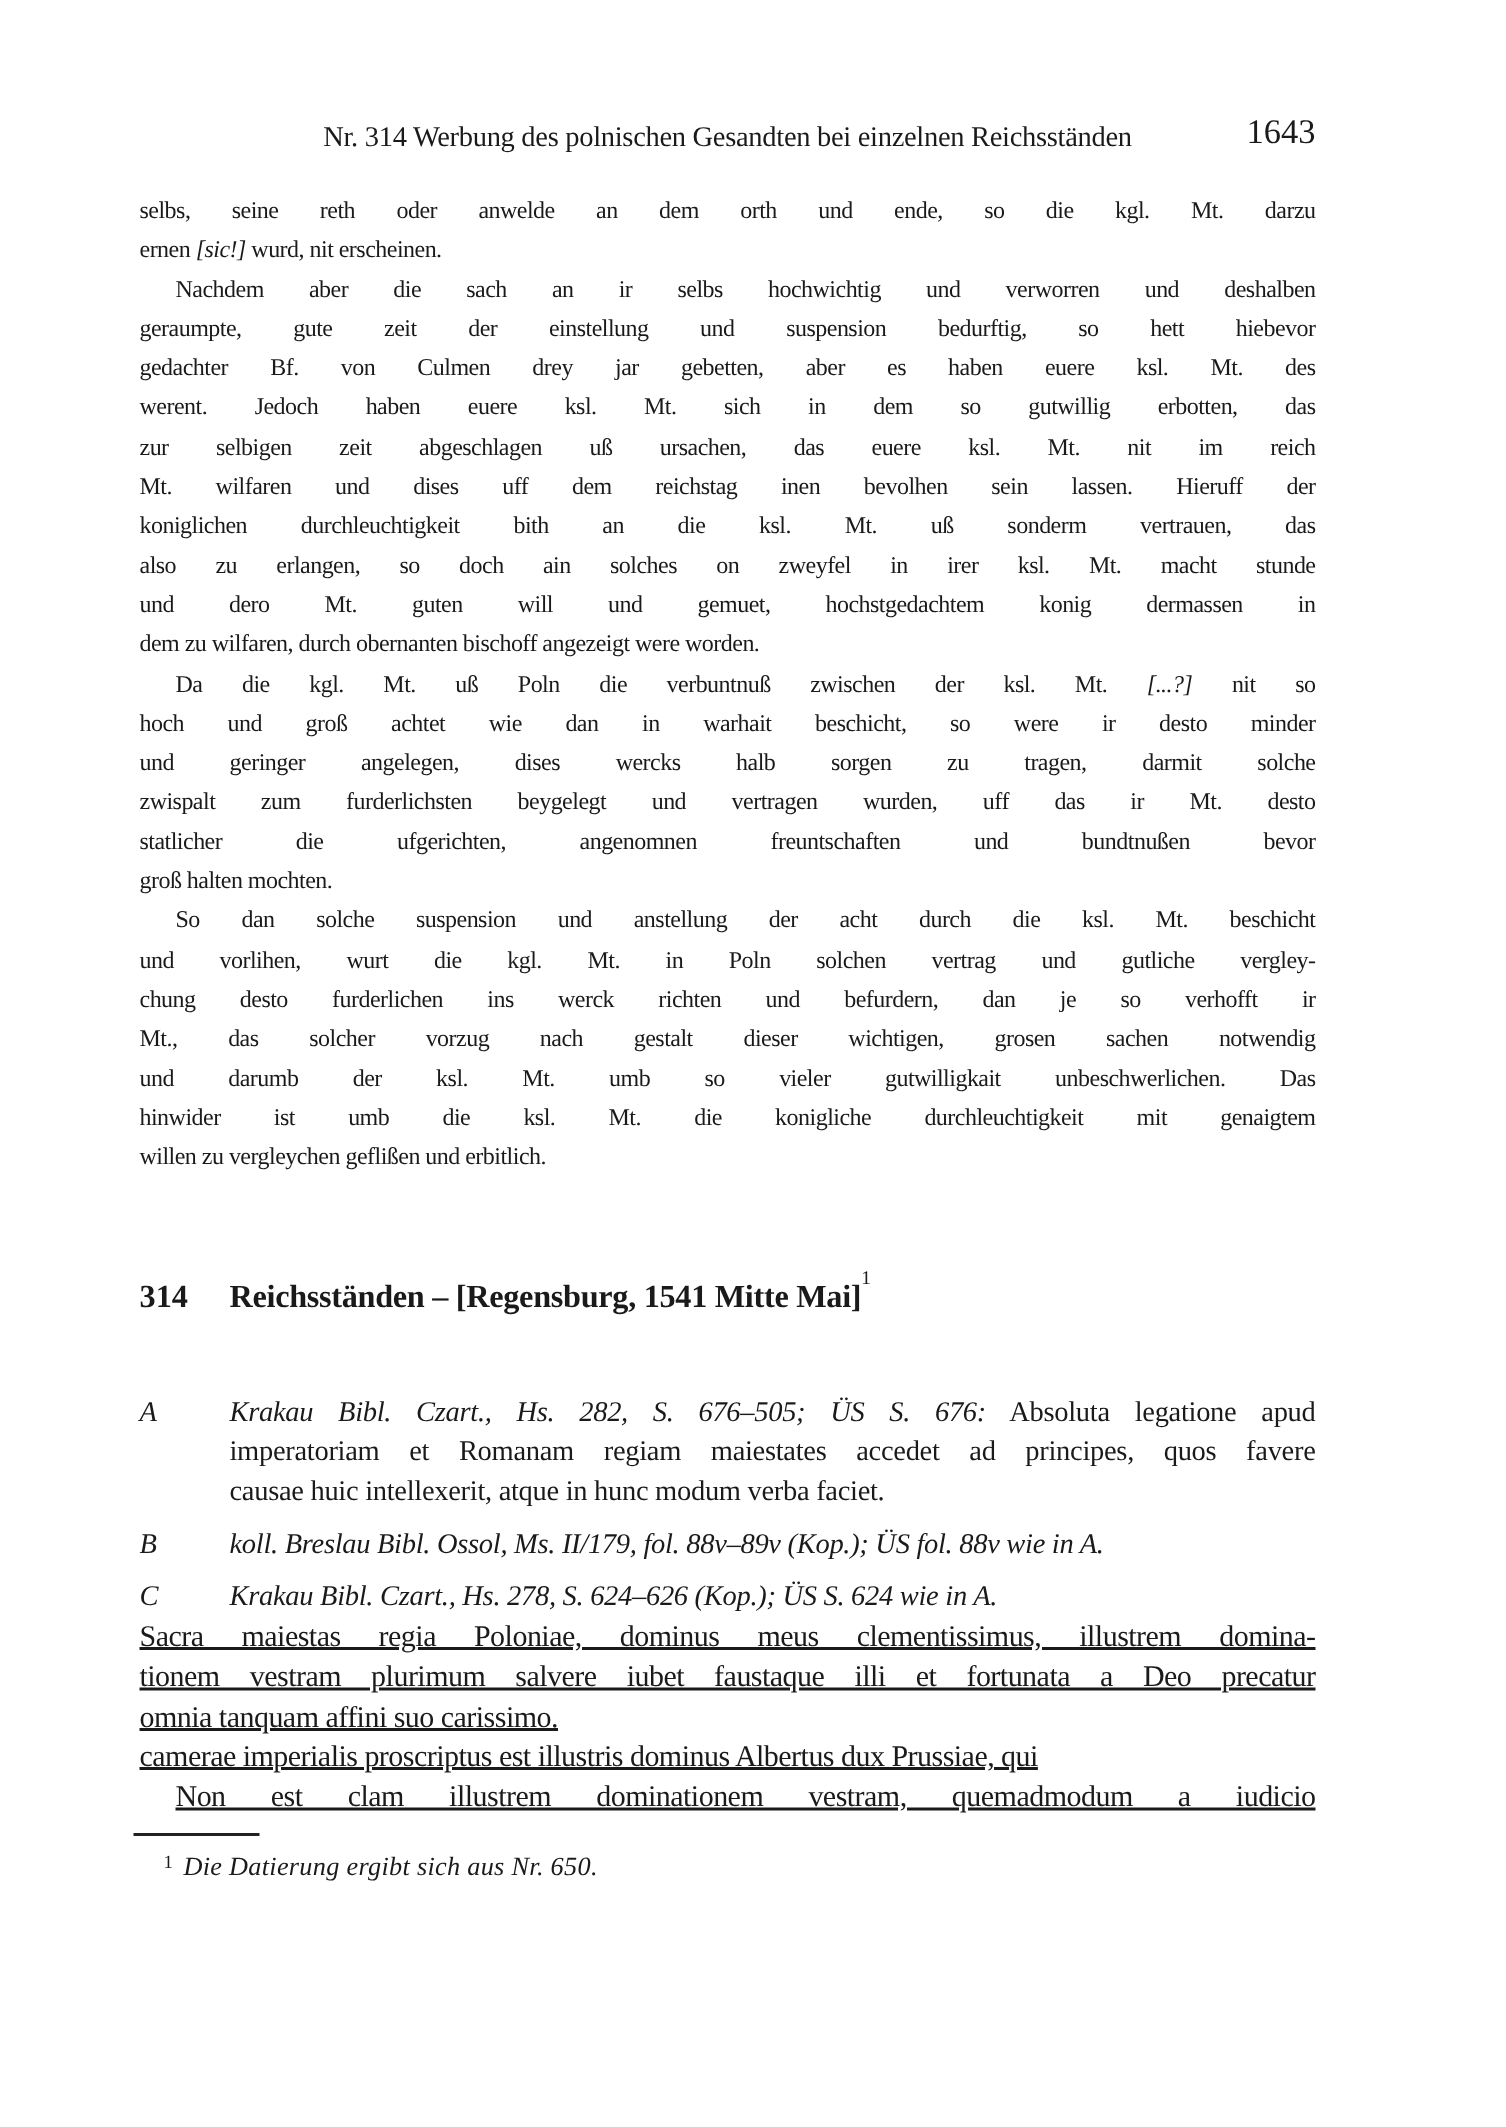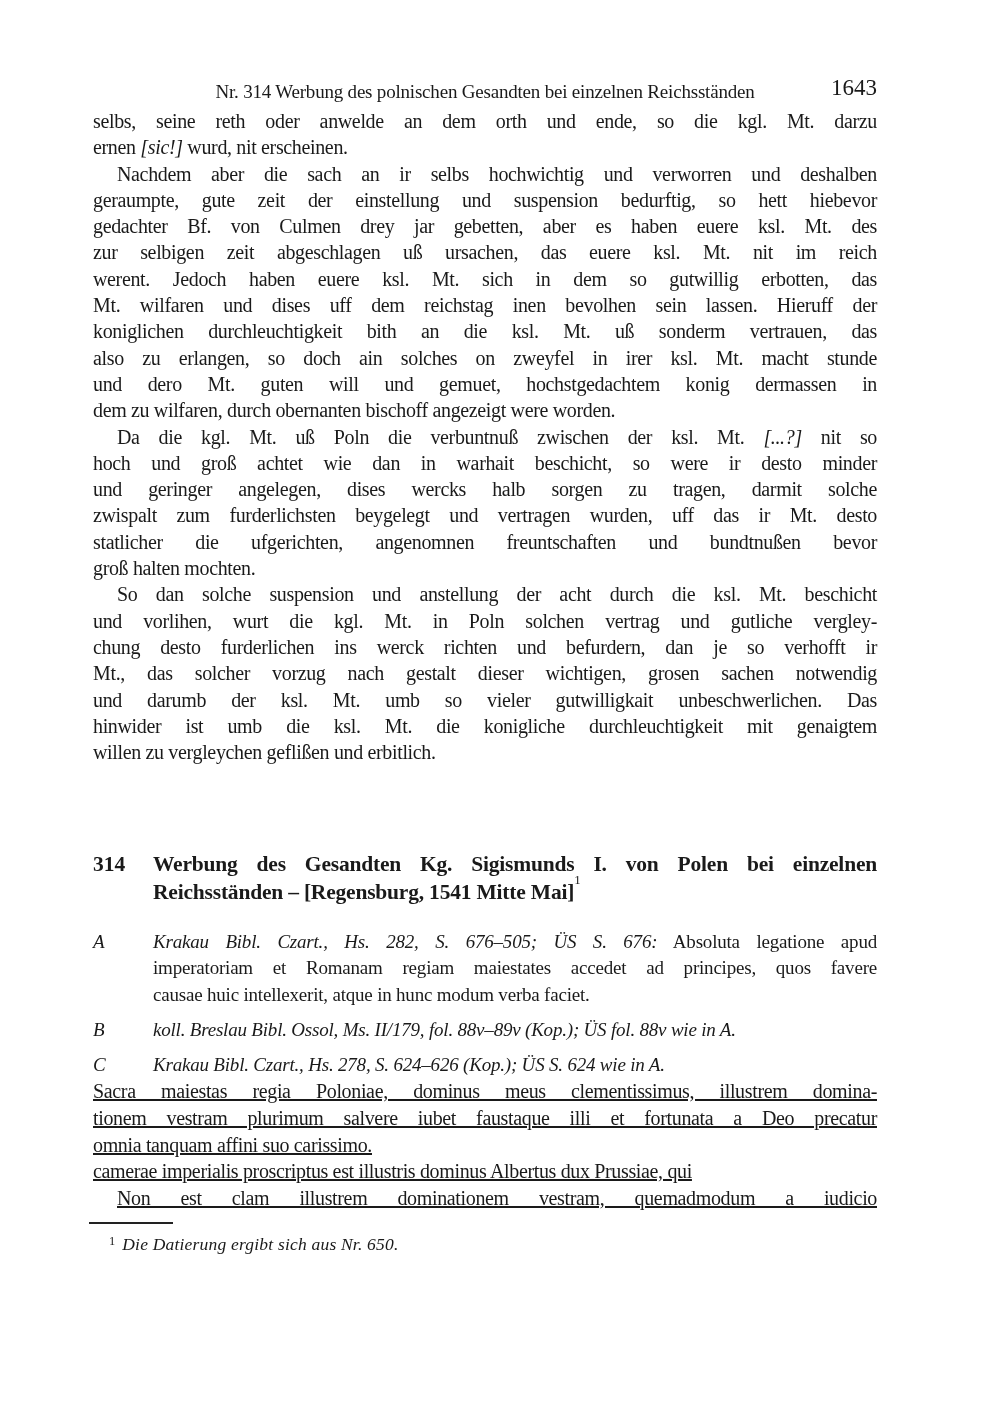--- a/index.html
+++ b/index.html
@@ -16,21 +16,21 @@
   .rh-title{display:block;text-align:center;letter-spacing:-0.2px;}
   .page-number{position:absolute;right:0;top:-4px;font-size:23px;}
 
   
   .line{text-align:justify;text-align-last:justify;min-height:1em;}
   .line.last{text-align-last:left;}
   .line.indent{text-indent:24px;}
 
   .block{position:absolute;left:0;width:784px;}
 
-  #german-block{top:108px;font-size:20px;line-height:26.3px;letter-spacing:-0.35px;}
+  #german-block{top:128px;font-size:16px;line-height:26.3px;letter-spacing:-0.35px;}
   #latin-block{top:1078px;font-size:20px;line-height:26.8px;letter-spacing:-0.35px;text-decoration:underline;}
 
   #heading-block{top:851px;display:flex;font-weight:bold;font-size:21.5px;line-height:27.5px;}
   .doc-number{flex:0 0 60px;}
   .doc-title{flex:1;letter-spacing:-0.2px;}
 
   #sources-block{top:929px;font-size:19px;line-height:26.3px;letter-spacing:-0.2px;}
   .source-item{display:flex;}
   .source-item + .source-item{margin-top:9px;}
   .source-label{flex:0 0 60px;font-style:italic;}
@@ -54,22 +54,22 @@
 
   <section id="german-block" class="block">
       <div class="para">
         <div class="line"><span>selbs, seine reth oder anwelde an dem orth und ende, so die kgl. Mt. darzu</span></div>
         <div class="line last"><span>ernen </span><span class="it">[sic!]</span><span> wurd, nit erscheinen.</span></div>
       </div>
       <div class="para">
         <div class="line indent"><span>Nachdem aber die sach an ir selbs hochwichtig und verworren und deshalben</span></div>
         <div class="line"><span>geraumpte, gute zeit der einstellung und suspension bedurftig, so hett hiebevor</span></div>
         <div class="line"><span>gedachter Bf. von Culmen drey jar gebetten, aber es haben euere ksl. Mt. des</span></div>
+        <div class="line"><span>werent. Jedoch haben euere ksl. Mt. sich in dem so gutwillig erbotten, das</span></div>
         <div class="line"><span>zur selbigen zeit abgeschlagen uß ursachen, das euere ksl. Mt. nit im reich</span></div>
-        <div class="line"><span>werent. Jedoch haben euere ksl. Mt. sich in dem so gutwillig erbotten, das</span></div>
         <div class="line"><span>Mt. wilfaren und dises uff dem reichstag inen bevolhen sein lassen. Hieruff der</span></div>
         <div class="line"><span>koniglichen durchleuchtigkeit bith an die ksl. Mt. uß sonderm vertrauen, das</span></div>
         <div class="line"><span>also zu erlangen, so doch ain solches on zweyfel in irer ksl. Mt. macht stunde</span></div>
         <div class="line"><span>und dero Mt. guten will und gemuet, hochstgedachtem konig dermassen in</span></div>
         <div class="line last"><span>dem zu wilfaren, durch obernanten bischoff angezeigt were worden.</span></div>
       </div>
       <div class="para">
         <div class="line indent"><span>Da die kgl. Mt. uß Poln die verbuntnuß zwischen der ksl. Mt. </span><span class="it">[...?]</span><span> nit so</span></div>
         <div class="line"><span>hoch und groß achtet wie dan in warhait beschicht, so were ir desto minder</span></div>
         <div class="line"><span>und geringer angelegen, dises wercks halb sorgen zu tragen, darmit solche</span></div>
@@ -84,21 +84,20 @@
         <div class="line"><span>Mt., das solcher vorzug nach gestalt dieser wichtigen, grosen sachen notwendig</span></div>
         <div class="line"><span>und darumb der ksl. Mt. umb so vieler gutwilligkait unbeschwerlichen. Das</span></div>
         <div class="line"><span>hinwider ist umb die ksl. Mt. die konigliche durchleuchtigkeit mit genaigtem</span></div>
         <div class="line last"><span>willen zu vergleychen geflißen und erbitlich.</span></div>
       </div>
     </section>
 
   <section id="heading-block" class="block">
     <span class="doc-number">314</span>
     <div class="doc-title">
-        <div class="line"><span>Werbung des Gesandten Kg. Sigismunds I. von Polen bei einzelnen</span></div>
         <div class="line last"><span>Reichsständen – [Regensburg, 1541 Mitte Mai]</span><sup>1</sup></div>
       </div>
   </section>
 
   <section id="sources-block" class="block">
       <div class="source-item">
         <span class="source-label">A</span>
         <div class="source-lines">
           <div class="line"><span class="it">Krakau Bibl. Czart., Hs. 282, S. 676–505; ÜS S. 676:</span><span> Absoluta legatione apud</span></div>
           <div class="line"><span>imperatoriam et Romanam regiam maiestates accedet ad principes, quos favere</span></div>

